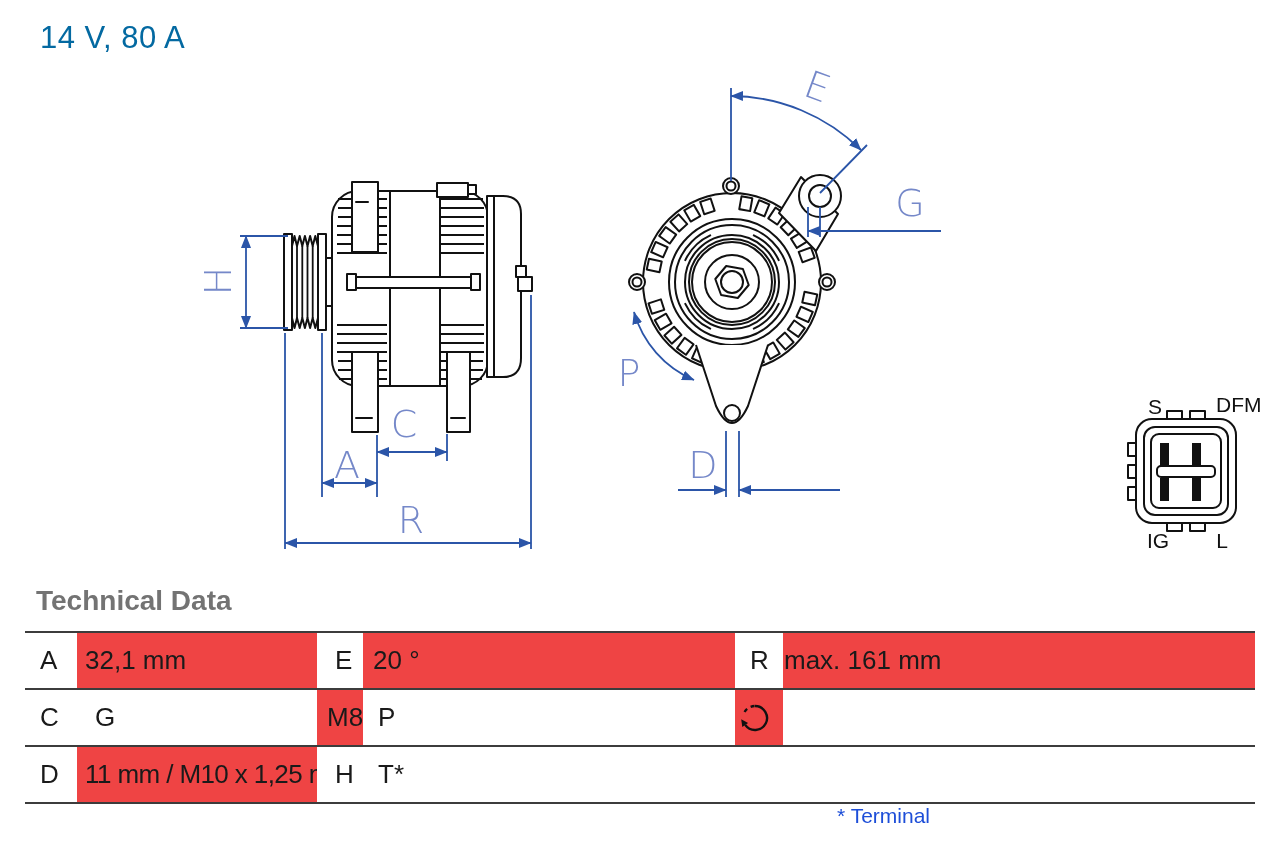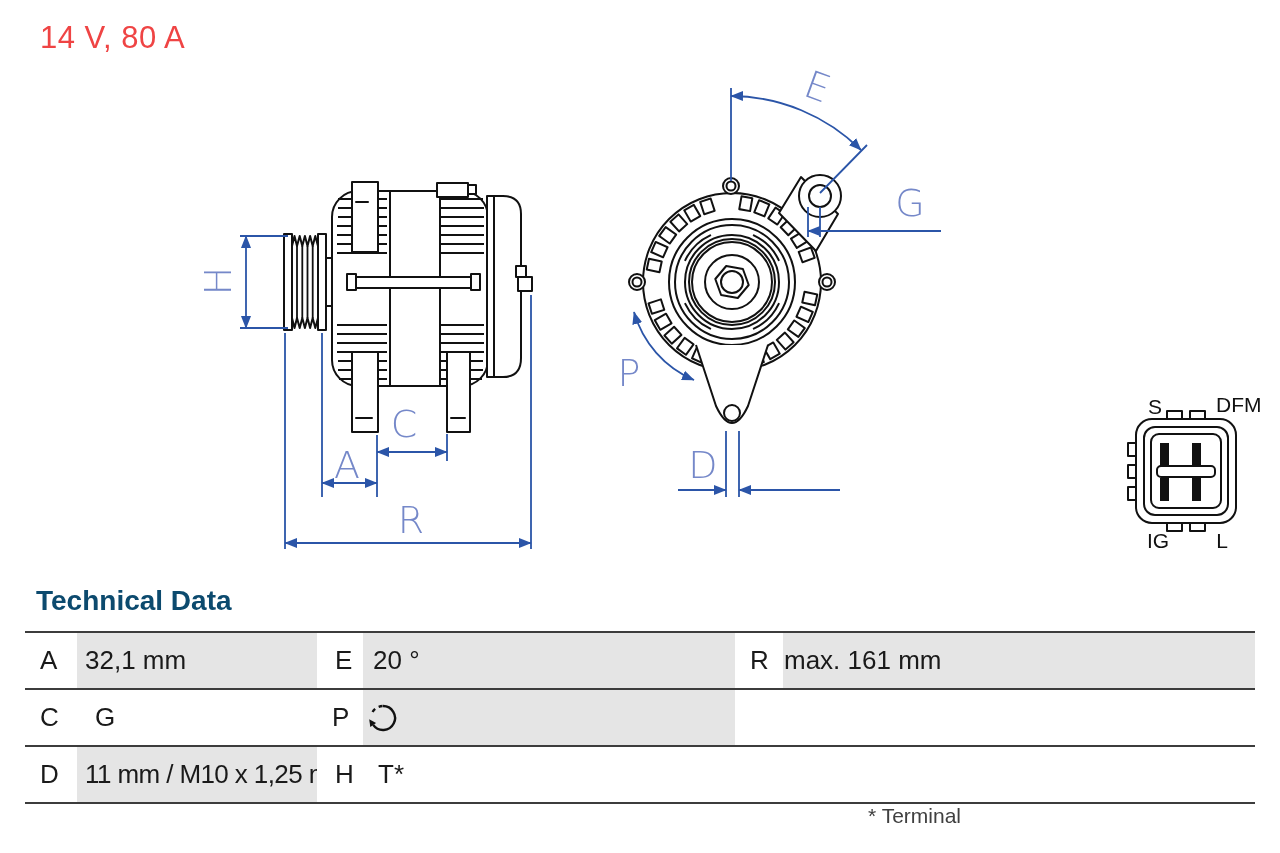--- a/index.html
+++ b/index.html
@@ -1,37 +1,37 @@
 <!DOCTYPE html>
 <html><head>
 <meta charset="utf-8">
 <style>
   html,body{margin:0;padding:0;background:#fff;}
   #stage{position:relative;width:1280px;height:853px;background:#ffffff;overflow:hidden;
          font-family:"Liberation Sans",sans-serif;color:#1a1a1a;}
-  #title{position:absolute;left:40px;top:20px;font-size:31px;letter-spacing:.5px;color:#ef4444;}
+  #title{position:absolute;left:40px;top:20px;font-size:31px;letter-spacing:.5px;color:#0369a1;}
   #drawing{position:absolute;left:0;top:0;}
   .k{stroke:#111;stroke-width:2;fill:none;stroke-linejoin:round;stroke-linecap:round;}
   .kf{stroke:#111;stroke-width:2;fill:#fff;stroke-linejoin:round;}
   .fin{stroke:#111;stroke-width:1.8;fill:none;}
   .b{stroke:#2b55a8;stroke-width:1.8;fill:none;}
   .lbl{fill:#7588c9;font-family:"DejaVu Sans",sans-serif;font-size:38px;font-weight:300;}
   .clbl{fill:#111;font-family:"Liberation Sans",sans-serif;font-size:21px;}
   
-  #tech-heading{position:absolute;left:36px;top:585px;font-size:28px;font-weight:bold;color:#0c4a6e;}
+  #tech-heading{position:absolute;left:36px;top:585px;font-size:28px;font-weight:bold;color:#737373;}
   #tech-table{position:absolute;left:25px;top:631px;width:1230px;border-bottom:2px solid #3c3c3c;}
   .trow{display:grid;grid-template-columns:52px 240px 46px 372px 48px 472px;height:55px;
         border-top:2px solid #3c3c3c;align-items:center;font-size:26px;}
   .kcell{background:#fff;height:100%;display:flex;align-items:center;padding-left:15px;box-sizing:border-box;}
   .kcell.g2{padding-left:18px;}
-  .vcell{background:#e5e5e5;height:100%;display:flex;align-items:center;padding-left:8px;box-sizing:border-box;white-space:nowrap;}
+  .vcell{background:#ef4444;height:100%;display:flex;align-items:center;padding-left:8px;box-sizing:border-box;white-space:nowrap;}
   .vcell.g2{padding-left:10px;}
   .vcell.g3{padding-left:1px;}
   .condensed{letter-spacing:-0.6px;}
-  #footnote{position:absolute;left:868px;top:804px;font-size:21px;color:#404040;}
+  #footnote{position:absolute;left:837px;top:804px;font-size:21px;color:#1d4ed8;}
 </style>
 </head>
 <body>
 
 <div id="stage">
 
   <div id="title">14 V, 80 A</div>
 
   <svg id="drawing" width="1280" height="853" viewBox="0 0 1280 853">
     <defs>
@@ -191,20 +191,21 @@
       <div class="kcell">A</div>
       <div class="vcell">32,1 mm</div>
       <div class="kcell g2">E</div>
       <div class="vcell g2">20 °</div>
       <div class="kcell">R</div>
       <div class="vcell g3">max. 161 mm</div>
     </div>
     <div class="trow">
       <div class="kcell">C</div>
       <div class="kcell g2">G</div>
+      <div class="vcell g2">M8</div>
       <div class="kcell">P</div>
       <div class="vcell g3">
         <svg width="36" height="34" viewBox="0 0 36 34">
           <path d="M19,5 A12,12 0 1 1 9.2,23.9" fill="none" stroke="#111" stroke-width="2.4"></path>
           <path d="M8.6,11 A12,12 0 0 1 19,5" fill="none" stroke="#111" stroke-width="2.4" stroke-dasharray="4 4"></path>
           <polygon points="5.2,18.2 12.1,21.9 6.3,25.9" fill="#111"></polygon>
         </svg>
       </div>
     </div>
     <div class="trow">

